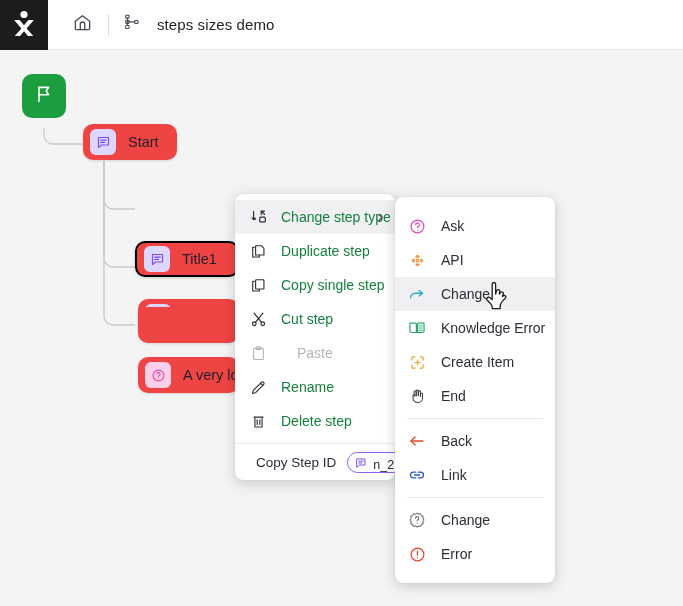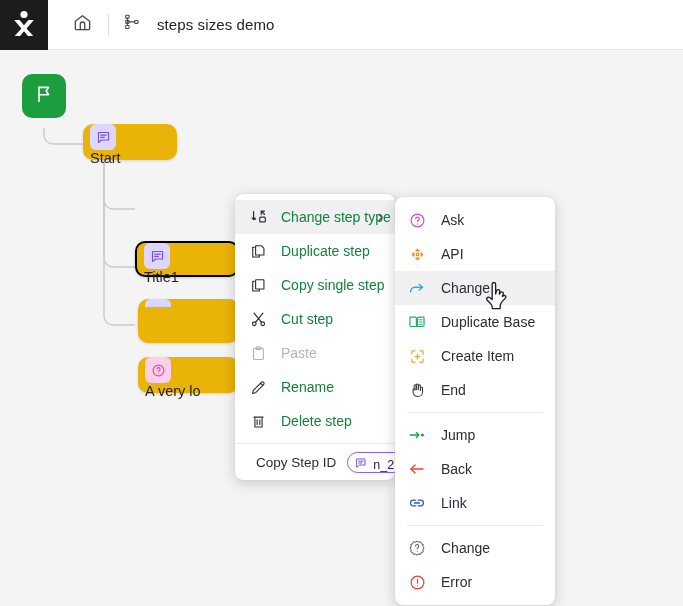--- a/index.html
+++ b/index.html
@@ -74,30 +74,29 @@
     width: 683px;
     height: 556px;
     background: #f4f4f4;
     overflow: hidden;
   }
   .edges { position: absolute; top: 0; left: 0; }
 
   
   .node {
     position: absolute;
-    background: #eab308;
+    background: #ef4444;
     border-radius: 10px;
     box-shadow: 0 1px 3px rgba(0,0,0,0.13);
     display: flex;
-    align-items: flex-start;
+    align-items: center;
     height: 36px;
     padding: 0 16px 0 7px;
     box-sizing: border-box;
     white-space: nowrap;
-    flex-direction: column;
   }
   .node.selected {
     border: 2px solid #000000;
     box-shadow: 0 1px 3px rgba(0,0,0,0.16);
   }
   .node-ico {
     width: 26px; height: 26px;
     border-radius: 6px;
     display: flex; align-items: center; justify-content: center;
     flex: none;
@@ -132,21 +131,21 @@
     align-items: center;
     height: 34px;
     padding: 0 14px 0 13px;
     font-size: 14px;
     color: #15803d;
     white-space: nowrap;
     position: relative;
     box-sizing: border-box;
   }
   .mi.hl { background: #f0f0f2; }
-  .mi.disabled { color: #b4b4bc; }
+  .mi.disabled { color: #b4b4bc; gap: 16px; }
   .mi-ico {
     width: 20px; height: 20px;
     display: flex; align-items: center; justify-content: center;
     margin-right: 13px;
     flex: none;
   }
   .mi-caret {
     position: absolute;
     right: 10px;
     top: 50%;
@@ -179,21 +178,21 @@
     color: #2c2c38;
     box-sizing: border-box;
   }
 
   
   .submenu {
     position: absolute;
     background: #ffffff;
     border-radius: 8px;
     box-shadow: 0 3px 14px rgba(0,0,0,0.18), 0 0 1px rgba(0,0,0,0.2);
-    padding: 6px 0;
+    padding: 12px 0;
     box-sizing: border-box;
     z-index: 30;
   }
   .si {
     display: flex;
     align-items: center;
     height: 34px;
     padding: 0 14px 0 12px;
     font-size: 14px;
     color: #2c2c38;
@@ -453,21 +452,21 @@
     </div>
 
     <div class="si">
       <span class="si-ico">
         <svg width="18" height="18" viewBox="0 0 24 24" fill="none" stroke="#2aa86a" stroke-width="1.6" stroke-linecap="round" stroke-linejoin="round">
           <path d="M2.6 5.4 h7 a1.6 1.6 0 0 1 1.6 1.6 v11 H4.2 a1.6 1.6 0 0 1 -1.6 -1.6 Z"></path>
           <path d="M21.4 5.4 h-7 a1.6 1.6 0 0 0 -1.6 1.6 v11 h7 a1.6 1.6 0 0 0 1.6 -1.6 Z"></path>
           <path d="M15.2 9 h4 M15.2 12 h4 M15.2 15 h4" stroke="#2aa86a" stroke-width="1.2"></path>
         </svg>
       </span>
-      <span>Duplicate Base</span>
+      <span>Knowledge Error</span>
     </div>
 
     <div class="si">
       <span class="si-ico">
         <svg width="17" height="17" viewBox="0 0 24 24" fill="none" stroke="#f0a020" stroke-width="1.7" stroke-linecap="round" stroke-linejoin="round">
           <path d="M4 8.4 V5.6 a1.6 1.6 0 0 1 1.6 -1.6 H8.4"></path>
           <path d="M15.6 4 h2.8 A1.6 1.6 0 0 1 20 5.6 v2.8"></path>
           <path d="M20 15.6 v2.8 a1.6 1.6 0 0 1 -1.6 1.6 h-2.8"></path>
           <path d="M8.4 20 H5.6 A1.6 1.6 0 0 1 4 18.4 v-2.8"></path>
           <path d="M12 8.6 v6.8 M8.6 12 h6.8"></path>
@@ -483,30 +482,20 @@
           <path d="M10.2 10.6 V4.2 a1.5 1.5 0 0 1 3 0 v6.4"></path>
           <path d="M13.2 10.8 V5.6 a1.5 1.5 0 0 1 3 0 v6.2"></path>
           <path d="M16.2 11.8 V8.4 a1.5 1.5 0 0 1 2.9 0 v5.6 a6.4 6.4 0 0 1 -6.4 6.4 h-1 a6 6 0 0 1 -6 -6 v-3.4 a1.45 1.45 0 0 1 2.9 0"></path>
         </svg>
       </span>
       <span>End</span>
     </div>
 
     <div class="sub-sep"></div>
 
-    <div class="si">
-      <span class="si-ico">
-        <svg width="18" height="18" viewBox="0 0 24 24" fill="none" stroke="#1f9c4a" stroke-width="1.7" stroke-linecap="round" stroke-linejoin="round">
-          <path d="M3 12 H14"></path>
-          <path d="M11.2 8.6 L14.6 12 L11.2 15.4"></path>
-          <circle cx="19.2" cy="12" r="2.1" fill="#1f9c4a" stroke="none"></circle>
-        </svg>
-      </span>
-      <span>Jump</span>
-    </div>
 
     <div class="si">
       <span class="si-ico">
         <svg width="18" height="18" viewBox="0 0 24 24" fill="none" stroke="#e8482c" stroke-width="1.8" stroke-linecap="round" stroke-linejoin="round">
           <path d="M20 12 H4"></path>
           <path d="M9.4 6.6 L4 12 L9.4 17.4"></path>
         </svg>
       </span>
       <span>Back</span>
     </div>

